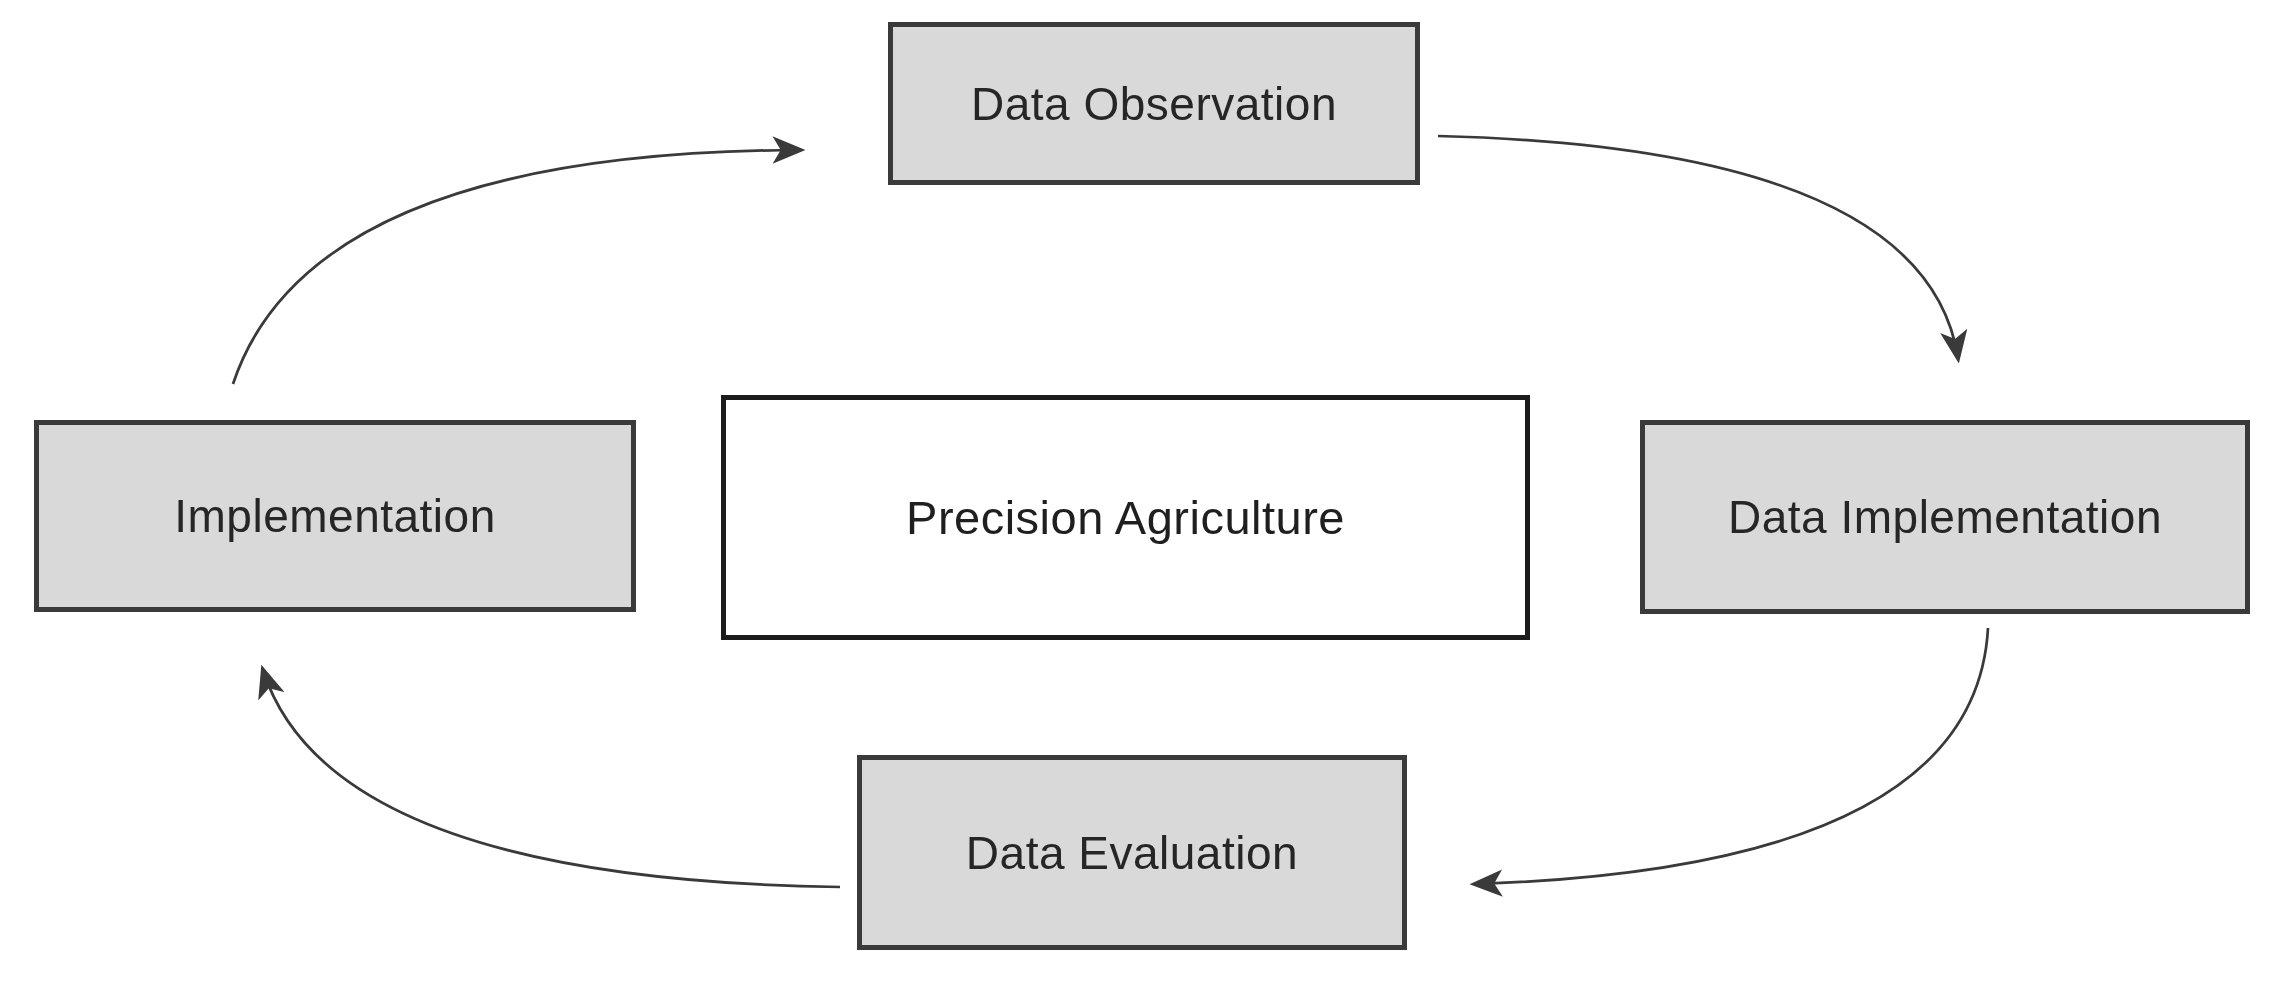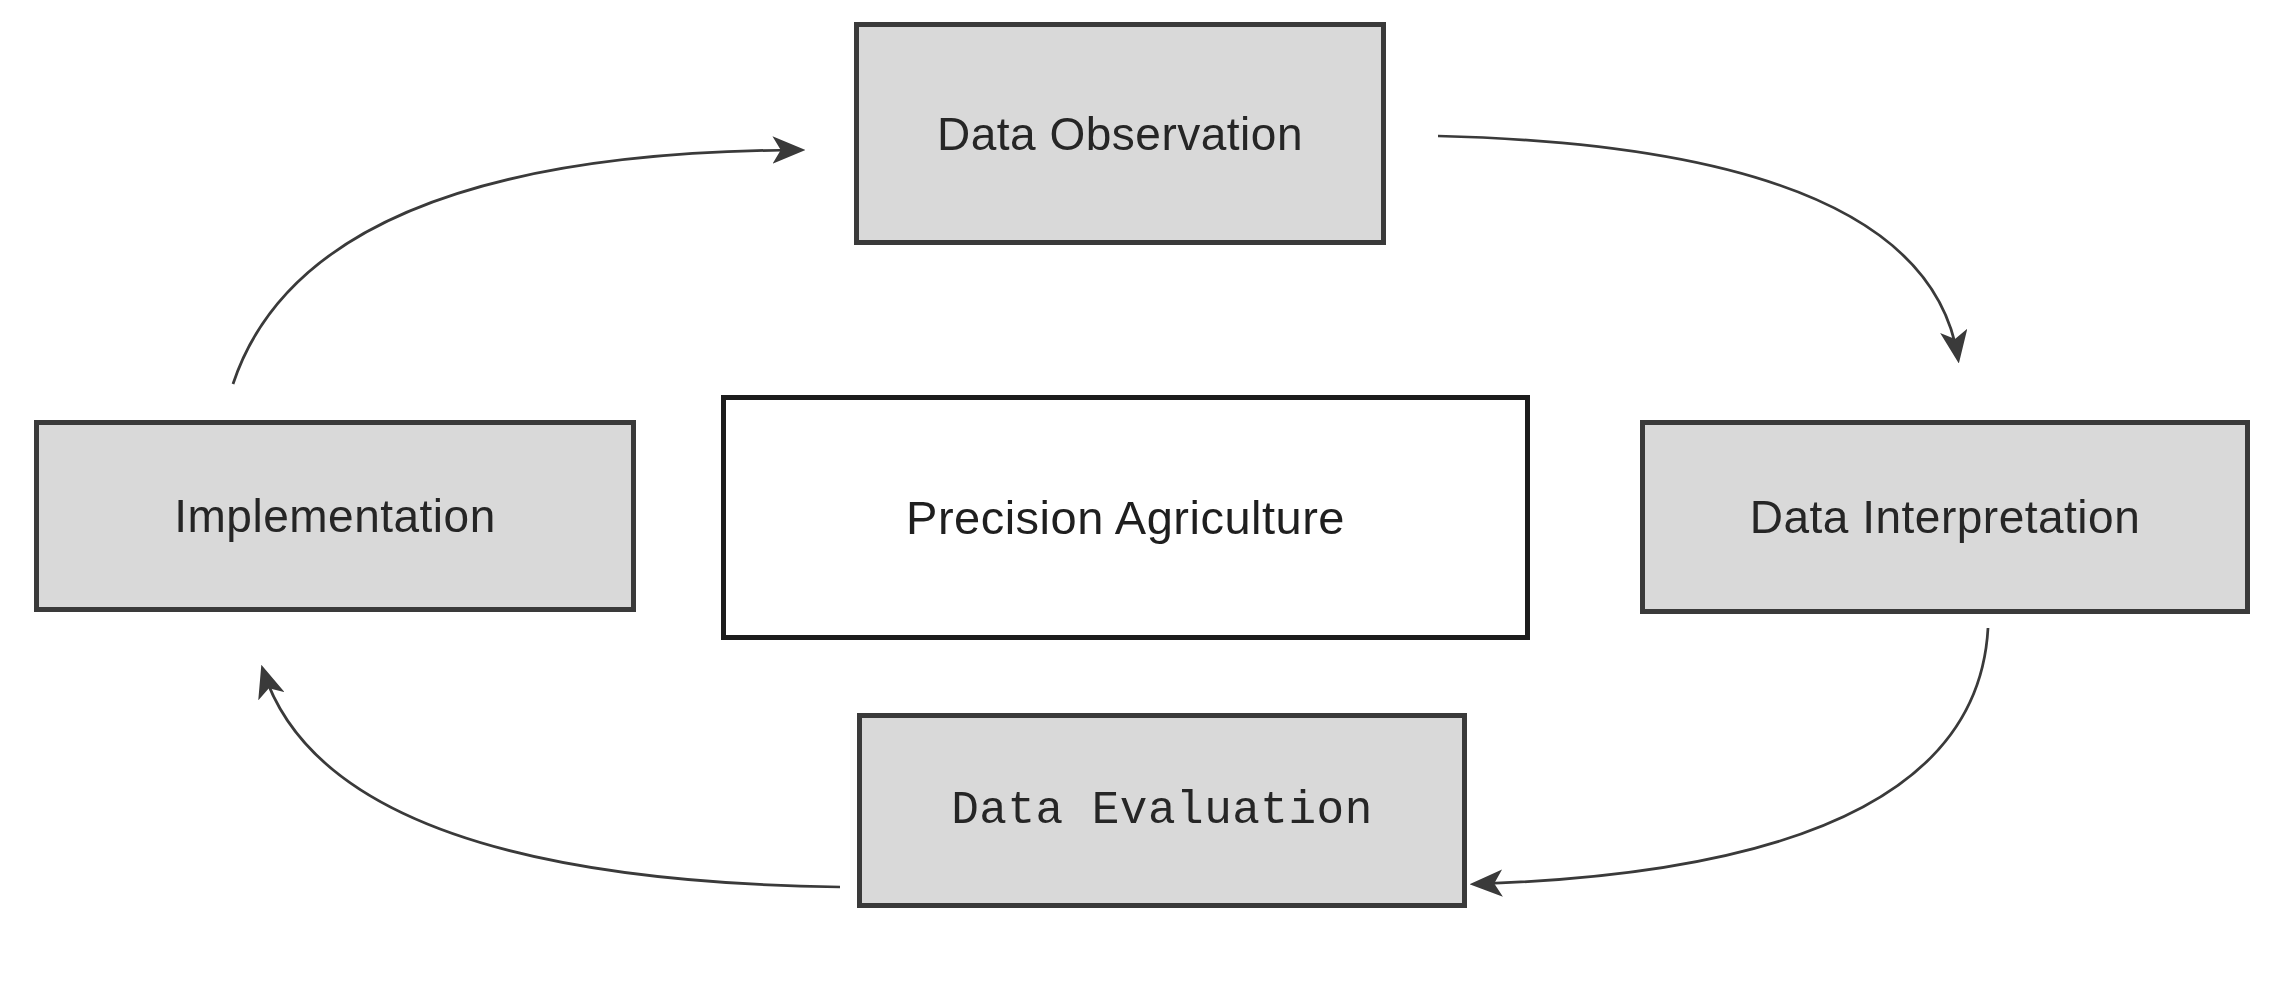--- a/index.html
+++ b/index.html
@@ -27,23 +27,23 @@
     background: #d9d9d9;
     border: 5px solid #3a3a3a;
     display: flex;
     align-items: center;
     justify-content: center;
     color: #262626;
     font-size: 46px;
     letter-spacing: 0.5px;
     white-space: nowrap;
   }
-  .node-top    { left: 854px;  top: 22px;  width: 532px; height: 223px; }
+  .node-top    { left: 888px;  top: 22px;  width: 532px; height: 163px; }
   .node-right  { left: 1640px; top: 420px; width: 610px; height: 194px; }
-  .node-bottom { left: 857px;  top: 713px; width: 610px; height: 195px; font-family: Liberation Mono, monospace; }
+  .node-bottom { left: 857px;  top: 755px; width: 550px; height: 195px; }
   .node-left   { left: 34px;   top: 420px; width: 602px; height: 192px; }
   .center-box {
     position: absolute;
     left: 721px; top: 395px;
     width: 809px; height: 245px;
     box-sizing: border-box;
     background: #ffffff;
     border: 5px solid #1c1c1c;
     display: flex;
     flex-direction: column;
@@ -72,21 +72,21 @@
     <path d="M 1438 136 Q 1925 148 1958 358" fill="none" stroke="#3a3a3a" stroke-width="2.75" marker-end="url(#arrowhead)"></path>
     <path d="M 1988 628 Q 1975 868 1475 884" fill="none" stroke="#3a3a3a" stroke-width="2.75" marker-end="url(#arrowhead)"></path>
     <path d="M 840 887 Q 330 880 263 670" fill="none" stroke="#3a3a3a" stroke-width="2.75" marker-end="url(#arrowhead)"></path>
   </svg>
 
   <div class="node node-top">
     <span>Data Observation</span>
   </div>
 
   <div class="node node-right">
-    <span>Data Interpretation</span>
+    <span>Data Implementation</span>
   </div>
 
   <div class="node node-bottom">
     <span>Data Evaluation</span>
   </div>
 
   <div class="node node-left">
     <span>Implementation</span>
   </div>
 

